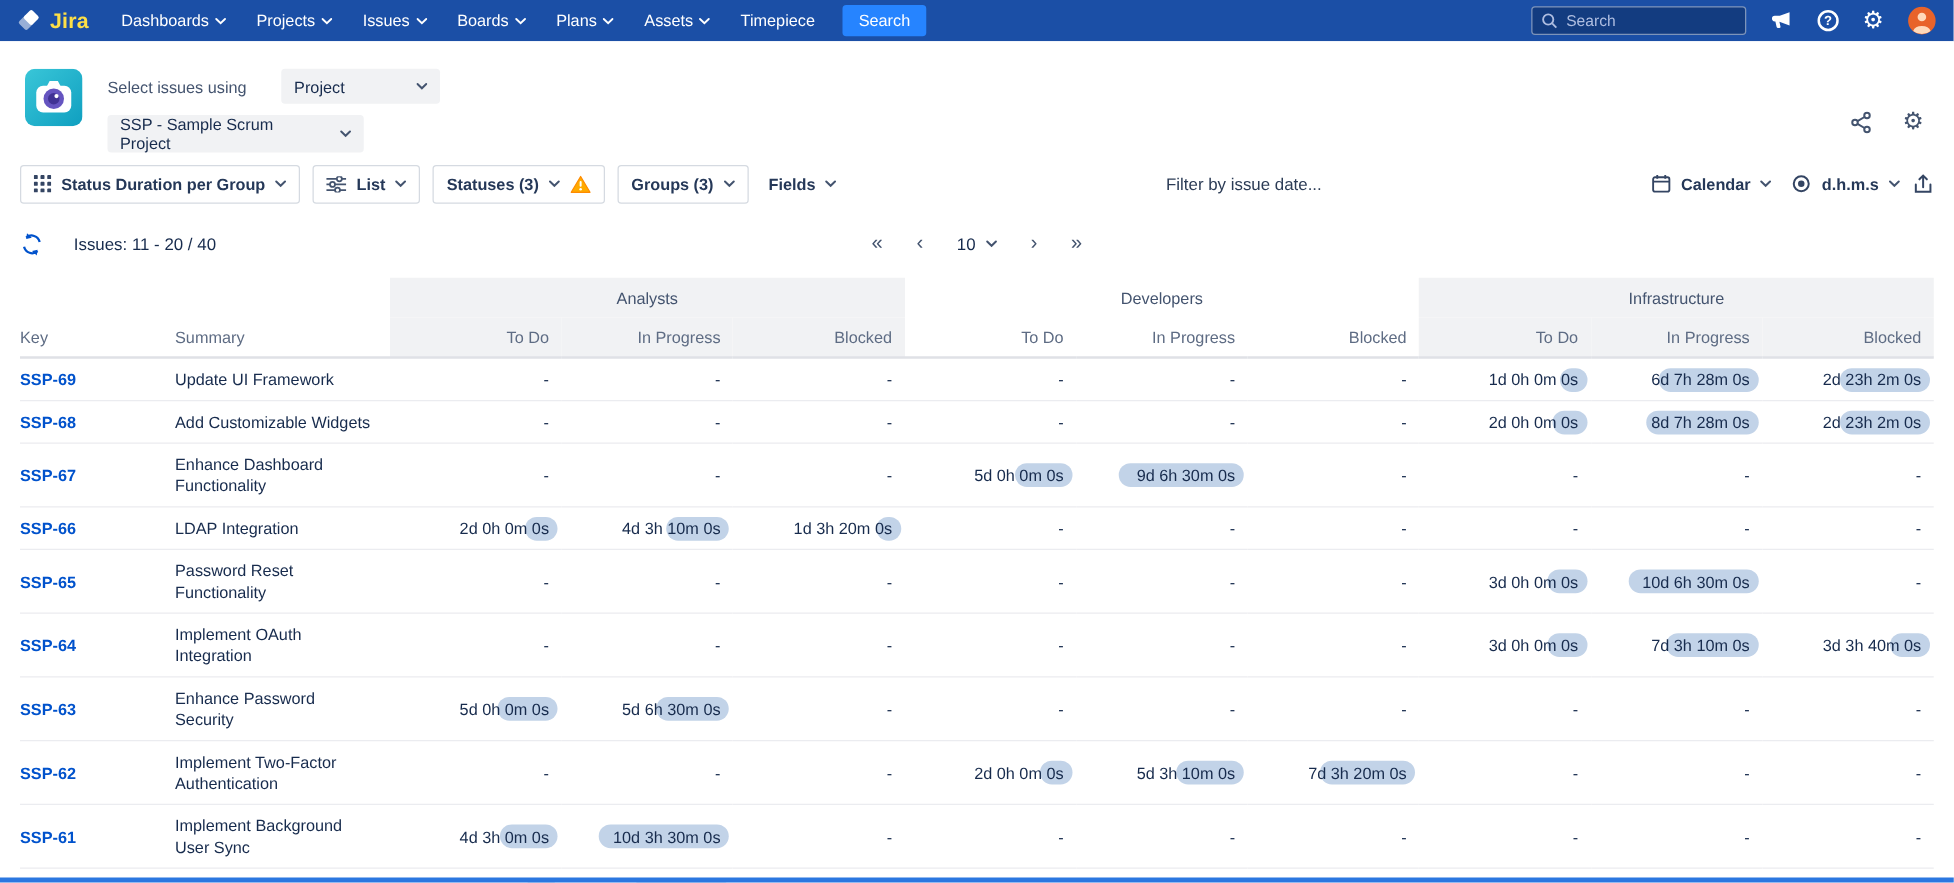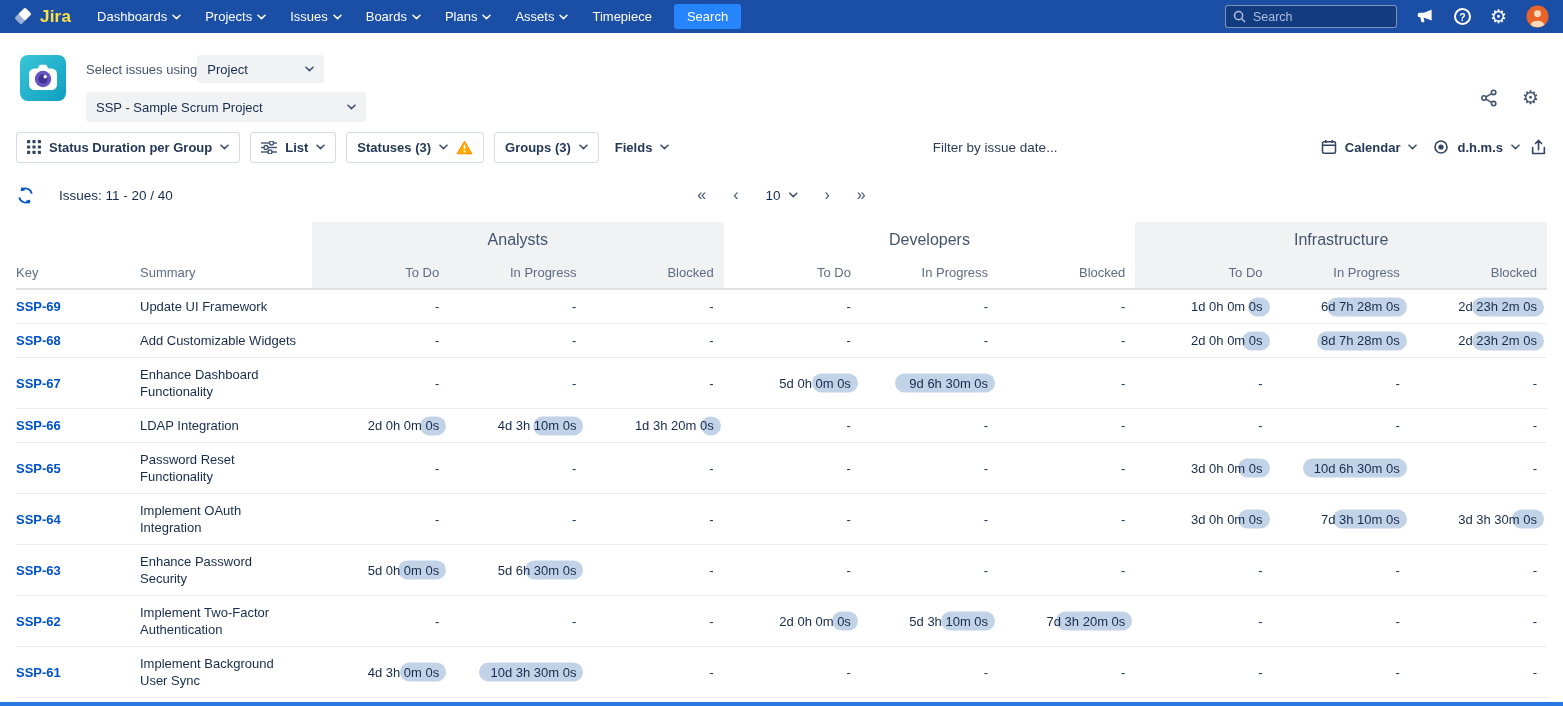--- a/index.html
+++ b/index.html
@@ -24,27 +24,27 @@
   .nav-search input::placeholder { color: #aebde0; }
   .nav-search .mag { position: absolute; left: 8px; top: 5px; }
   .glyph-gear { font-size: 19px; line-height: 1; cursor: pointer; }
   .help-ring { width: 17px; height: 17px; border: 2px solid #fff; border-radius: 50%; color: #fff;
     font-size: 10.5px; font-weight: 700; display: flex; align-items: center; justify-content: center; cursor: pointer; }
 
   
   .appheader { height: 93px; display: flex; align-items: flex-start; padding: 22px 24px 0 20px; background: #fff; }
   .app-logo { flex: 0 0 auto; cursor: default; }
   .header-fields { margin-left: 20px; display: flex; flex-direction: column; gap: 9px; }
-  .field-row { display: flex; align-items: center; gap: 0; }
+  .field-row { display: flex; align-items: center; gap: 28px; }
   .field-label { font-size: 13px; color: #44546f; }
   .select { background: var(--group-shade, #f1f2f4); border-radius: 3px; height: 28px; display: inline-flex;
     align-items: center; justify-content: space-between; padding: 0 10px; font-size: 13px; color: #172b4d;
     cursor: pointer; gap: 10px; }
   .select.src { width: 127px; }
-  .select.project { width: 280px; height: 30px; text-align: center; }
+  .select.project { width: 205px; height: 30px; }
   .header-right { margin-left: auto; align-self: center; display: flex; align-items: center; gap: 24px;
     color: #44546f; margin-top: 14px; }
   .header-right .glyph-gear { color: #44546f; }
 
   
   .toolbar { height: 42px; display: flex; align-items: center; padding: 0 16px; gap: 10px; background: #fff; }
   .tbtn { height: 31px; background: #fff; border: 1px solid var(--border, #d5dae1); border-radius: 3px;
     display: inline-flex; align-items: center; gap: 8px; padding: 0 10px; font-size: 13px; font-weight: 600;
     color: #253858; cursor: pointer; white-space: nowrap; font-family: inherit; }
   .tbtn.flat { border: none; padding: 0 6px; }
@@ -58,21 +58,21 @@
   .issues-count { display: flex; align-items: center; gap: 24px; font-size: 13.5px; color: #172b4d; }
   .refresh { cursor: pointer; display: flex; }
   .pager { position: absolute; left: 50%; transform: translateX(-50%); display: flex; align-items: center; gap: 27px; }
   .pg-arrow { font-size: 16px; color: #44546f; cursor: pointer; background: none; border: none;
     font-family: inherit; line-height: 1; }
   .pg-size { display: flex; align-items: center; gap: 8px; font-size: 13.5px; color: #172b4d; cursor: pointer; }
 
   
   table { width: calc(100% - 32px); margin: 0 16px; border-collapse: collapse; table-layout: fixed; font-size: 13px; }
   thead th { font-weight: 500; color: #5e6c84; }
-  th.group { text-align: center; color: #44546f; padding: 9px 0 8px; font-size: 16px; }
+  th.group { text-align: center; color: #44546f; padding: 9px 0 8px; font-size: 13px; }
   tr.cols th { border-bottom: 2px solid #dfe1e6; padding: 8px 0; }
   tr.cols th.right { text-align: right; padding-right: 10px; }
   tr.cols th.left { text-align: left; margin-left: 44px; }
   .gshade { background: var(--group-shade, #f1f2f4); }
   tbody td { border-bottom: 1px solid var(--row-border, #ebecf0); padding: 8px 0; vertical-align: middle;
     color: #172b4d; line-height: 17px; }
   td.col-key a { color: var(--link, #0052cc); font-weight: 600; text-decoration: none; cursor: pointer; }
   td.col-summary { padding-right: 10px; }
   td.col-dur { text-align: right; padding-right: 10px; white-space: nowrap; }
   .cellwrap { position: relative; display: inline-block; }
@@ -421,21 +421,21 @@
         <td class="col-key"><a>SSP-64</a></td>
         <td class="col-summary">Implement OAuth Integration</td>
         <td class="col-dur"><span class="cellwrap"><span class="celltext">-</span></span></td>
         <td class="col-dur"><span class="cellwrap"><span class="celltext">-</span></span></td>
         <td class="col-dur"><span class="cellwrap"><span class="celltext">-</span></span></td>
         <td class="col-dur"><span class="cellwrap"><span class="celltext">-</span></span></td>
         <td class="col-dur"><span class="cellwrap"><span class="celltext">-</span></span></td>
         <td class="col-dur"><span class="cellwrap"><span class="celltext">-</span></span></td>
         <td class="col-dur"><span class="cellwrap"><span class="bar" style="width: 32px;"></span><span class="celltext">3d 0h 0m 0s</span></span></td>
         <td class="col-dur"><span class="cellwrap"><span class="bar" style="width: 74px;"></span><span class="celltext">7d 3h 10m 0s</span></span></td>
-        <td class="col-dur"><span class="cellwrap"><span class="bar" style="width: 32px;"></span><span class="celltext">3d 3h 30m 0s</span></span></td>
+        <td class="col-dur"><span class="cellwrap"><span class="bar" style="width: 32px;"></span><span class="celltext">3d 3h 40m 0s</span></span></td>
       </tr>
       <tr>
         <td class="col-key"><a>SSP-63</a></td>
         <td class="col-summary">Enhance Password Security</td>
         <td class="col-dur"><span class="cellwrap"><span class="bar" style="width: 48px;"></span><span class="celltext">5d 0h 0m 0s</span></span></td>
         <td class="col-dur"><span class="cellwrap"><span class="bar" style="width: 58px;"></span><span class="celltext">5d 6h 30m 0s</span></span></td>
         <td class="col-dur"><span class="cellwrap"><span class="celltext">-</span></span></td>
         <td class="col-dur"><span class="cellwrap"><span class="celltext">-</span></span></td>
         <td class="col-dur"><span class="cellwrap"><span class="celltext">-</span></span></td>
         <td class="col-dur"><span class="cellwrap"><span class="celltext">-</span></span></td>

